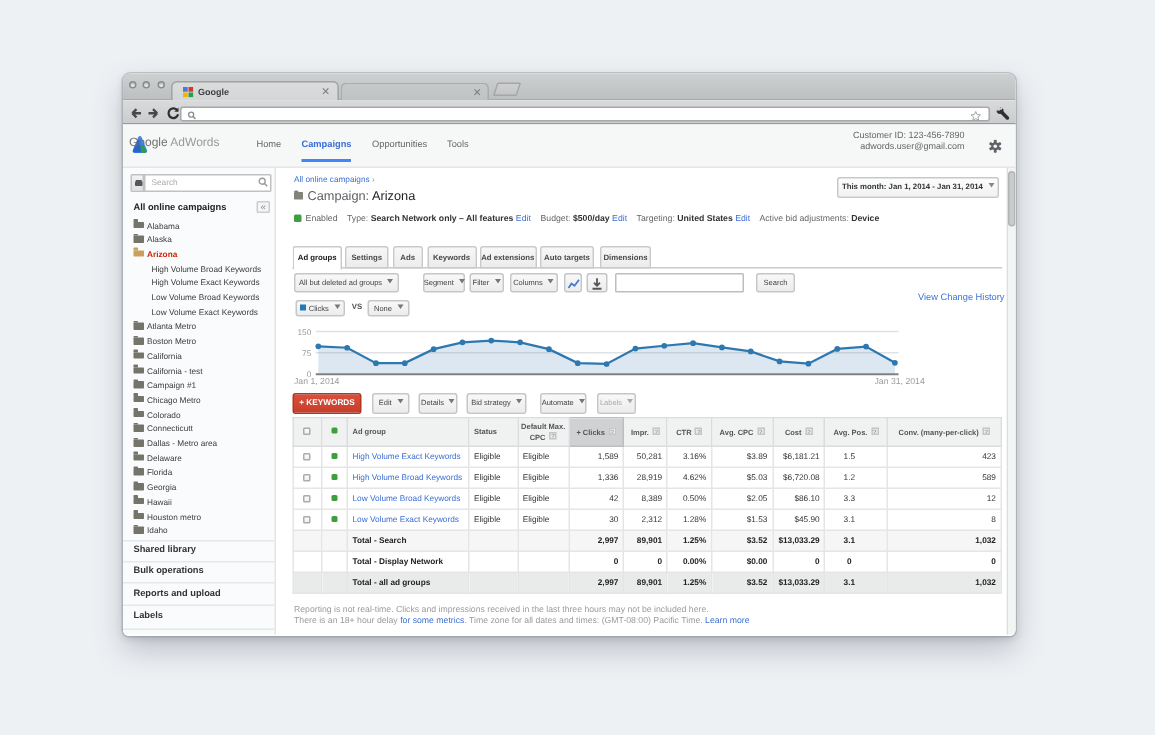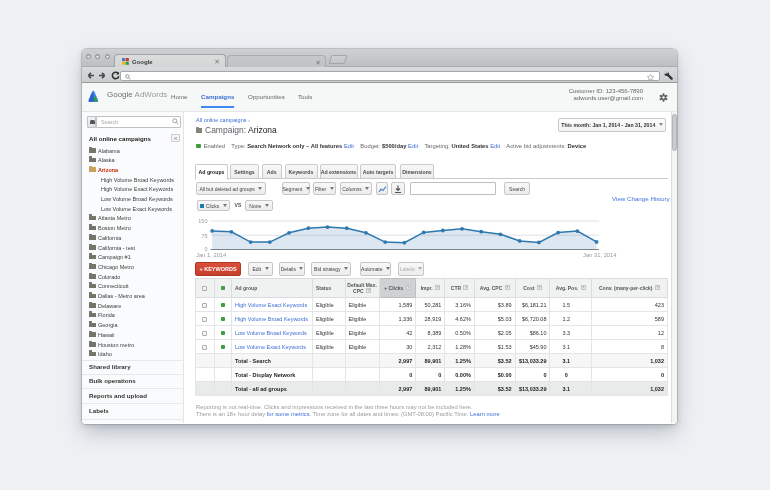--- a/index.html
+++ b/index.html
@@ -30,21 +30,21 @@
 #tabtitle { position:absolute; left:17px; top:3.5px; font-size:6px; font-weight:bold; color:#3c3e40; }
 #navbar { position:absolute; left:0; top:18px; width:100%; height:16px;
   background:linear-gradient(#d8dadb,#cacccd); border-bottom:1px solid #98999b; }
 #addr { position:absolute; left:38px; top:3.5px; width:540px; height:10px; background:#fff;
   border:1px solid #a6a8aa; border-radius:2px; }
 
 #page { position:absolute; left:0; top:34px; width:595px; height:341px; background:#fff;
   border-radius:0 0 4px 4px; overflow:hidden; }
 #awhead { position:absolute; left:0; top:0; width:100%; height:29px; background:#f6f7f7;
   border-bottom:1px solid #e5e6e6; }
-#gtxt { position:absolute; left:25px; top:7px; font-size:8px; color:#6e7072; }
+#gtxt { position:absolute; left:4px; top:7px; font-size:8px; color:#6e7072; }
 #gtxt b { font-weight:normal; color:#97999b; }
 .hnav { position:absolute; top:10px; font-size:6.2px; color:#666; }
 #campnav { color:#3b6fd6; font-weight:bold; }
 #campul { position:absolute; left:119px; top:22.5px; width:33px; height:2px; background:#4285f4; }
 #custinfo { position:absolute; right:34px; top:5px; text-align:right; font-size:6px; color:#666; line-height:7.2px; }
 
 #sidebar { position:absolute; left:0; top:29px; width:102px; height:311px; background:#fafbfc;
   border-right:1px solid #e2e4e5; }
 #sfold { position:absolute; left:5px; top:3.5px; width:9px; height:12.5px;
   background:linear-gradient(#f2f2f2,#e2e2e2); border:1px solid #bfc1c2; border-radius:1px 0 0 1px; }

